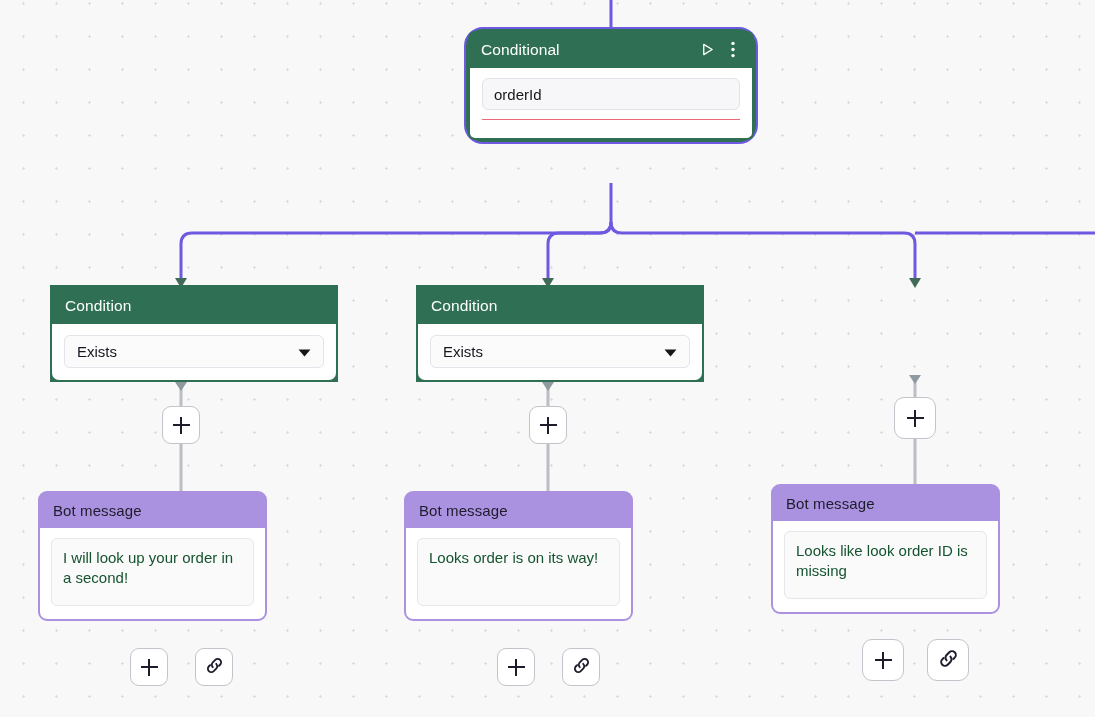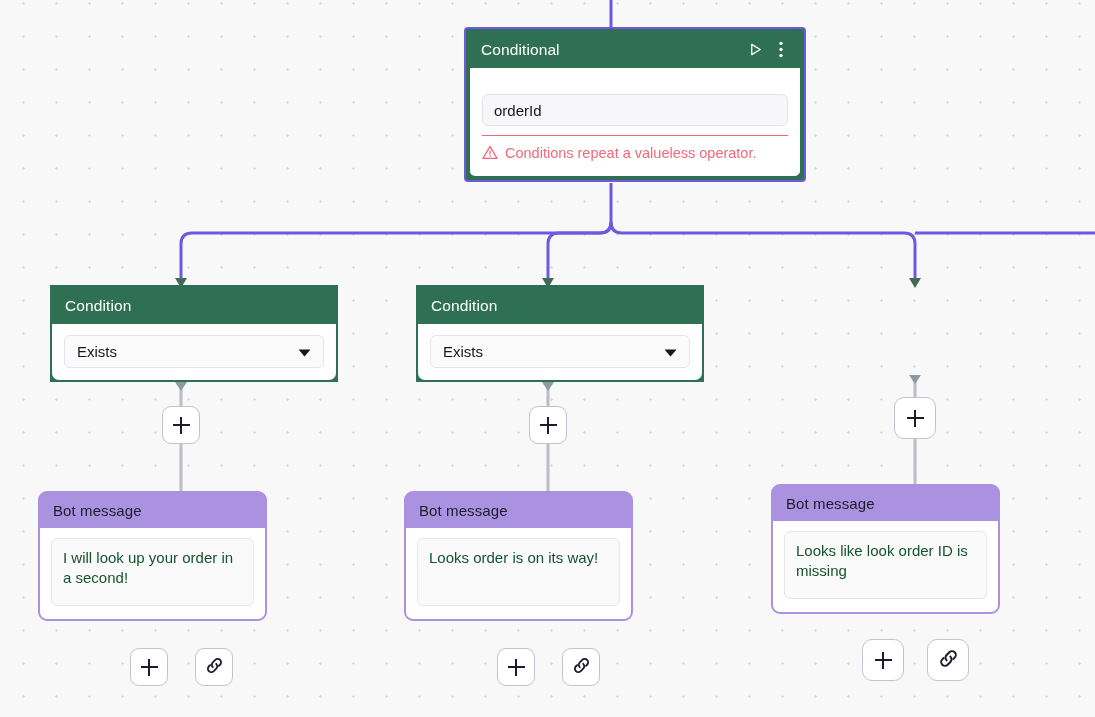--- a/index.html
+++ b/index.html
@@ -56,23 +56,23 @@
   .node-body {
     box-sizing: border-box;
     background: #ffffff;
     border-radius: 0 0 7px 7px;
   }
 
   
   #conditional {
     left: 464px;
     top: 27px;
-    width: 342px;
+    width: 294px;
     border: 2px solid #6d5ae0;
-    border-radius: 4px;
+    border-radius: 19px;
     padding: 2px;
     background: #2f7054;
     box-sizing: border-box;
   }
   #conditional .node-header {
     background: #2f7054;
     color: #ffffff;
     height: 37px;
     padding-right: 8px;
   }
@@ -95,21 +95,20 @@
     width: 100%;
     height: 32px;
     background: #f7f7f9;
     border: 1px solid #e2e2e8;
     border-radius: 6px;
     display: flex;
     align-items: center;
     padding: 0 11px;
     font-size: 15px;
     color: #16161d;
-    margin-top: 16px;
   }
   .err-divider {
     height: 1px;
     background: #f0697a;
     margin: 9px 0 6px 0;
   }
   .err-row {
     display: flex;
     align-items: flex-start;
     gap: 7px;
@@ -279,30 +278,20 @@
           <circle cx="2" cy="8.5" r="1.7" fill="#ffffff"></circle>
           <circle cx="2" cy="14.6" r="1.7" fill="#ffffff"></circle>
         </svg>
       </span>
     </div>
     <div class="node-body">
       <div class="text-input">
         <span>orderId</span>
       </div>
       <div class="err-divider"></div>
-      <div class="err-row">
-        <span class="warn-icon">
-          <svg width="16" height="15" viewBox="0 0 16 15">
-            <path d="M8 1.4 L15 13.4 L1 13.4 Z" fill="none" stroke="#f0697a" stroke-width="1.3" stroke-linejoin="round"></path>
-            <rect x="7.35" y="5.4" width="1.3" height="4.2" fill="#f0697a"></rect>
-            <rect x="7.35" y="10.5" width="1.3" height="1.3" fill="#f0697a"></rect>
-          </svg>
-        </span>
-        <span class="err-text">Conditions repeat a valueless operator.</span>
-      </div>
     </div>
   </div>
 
   <div class="node cond-node" style="left:38px; top:285px;">
     <div class="node-header">
       <span class="node-title">Condition</span>
     </div>
     <div class="node-body">
       <div class="select-box">
         <span class="select-value">Exists</span>

